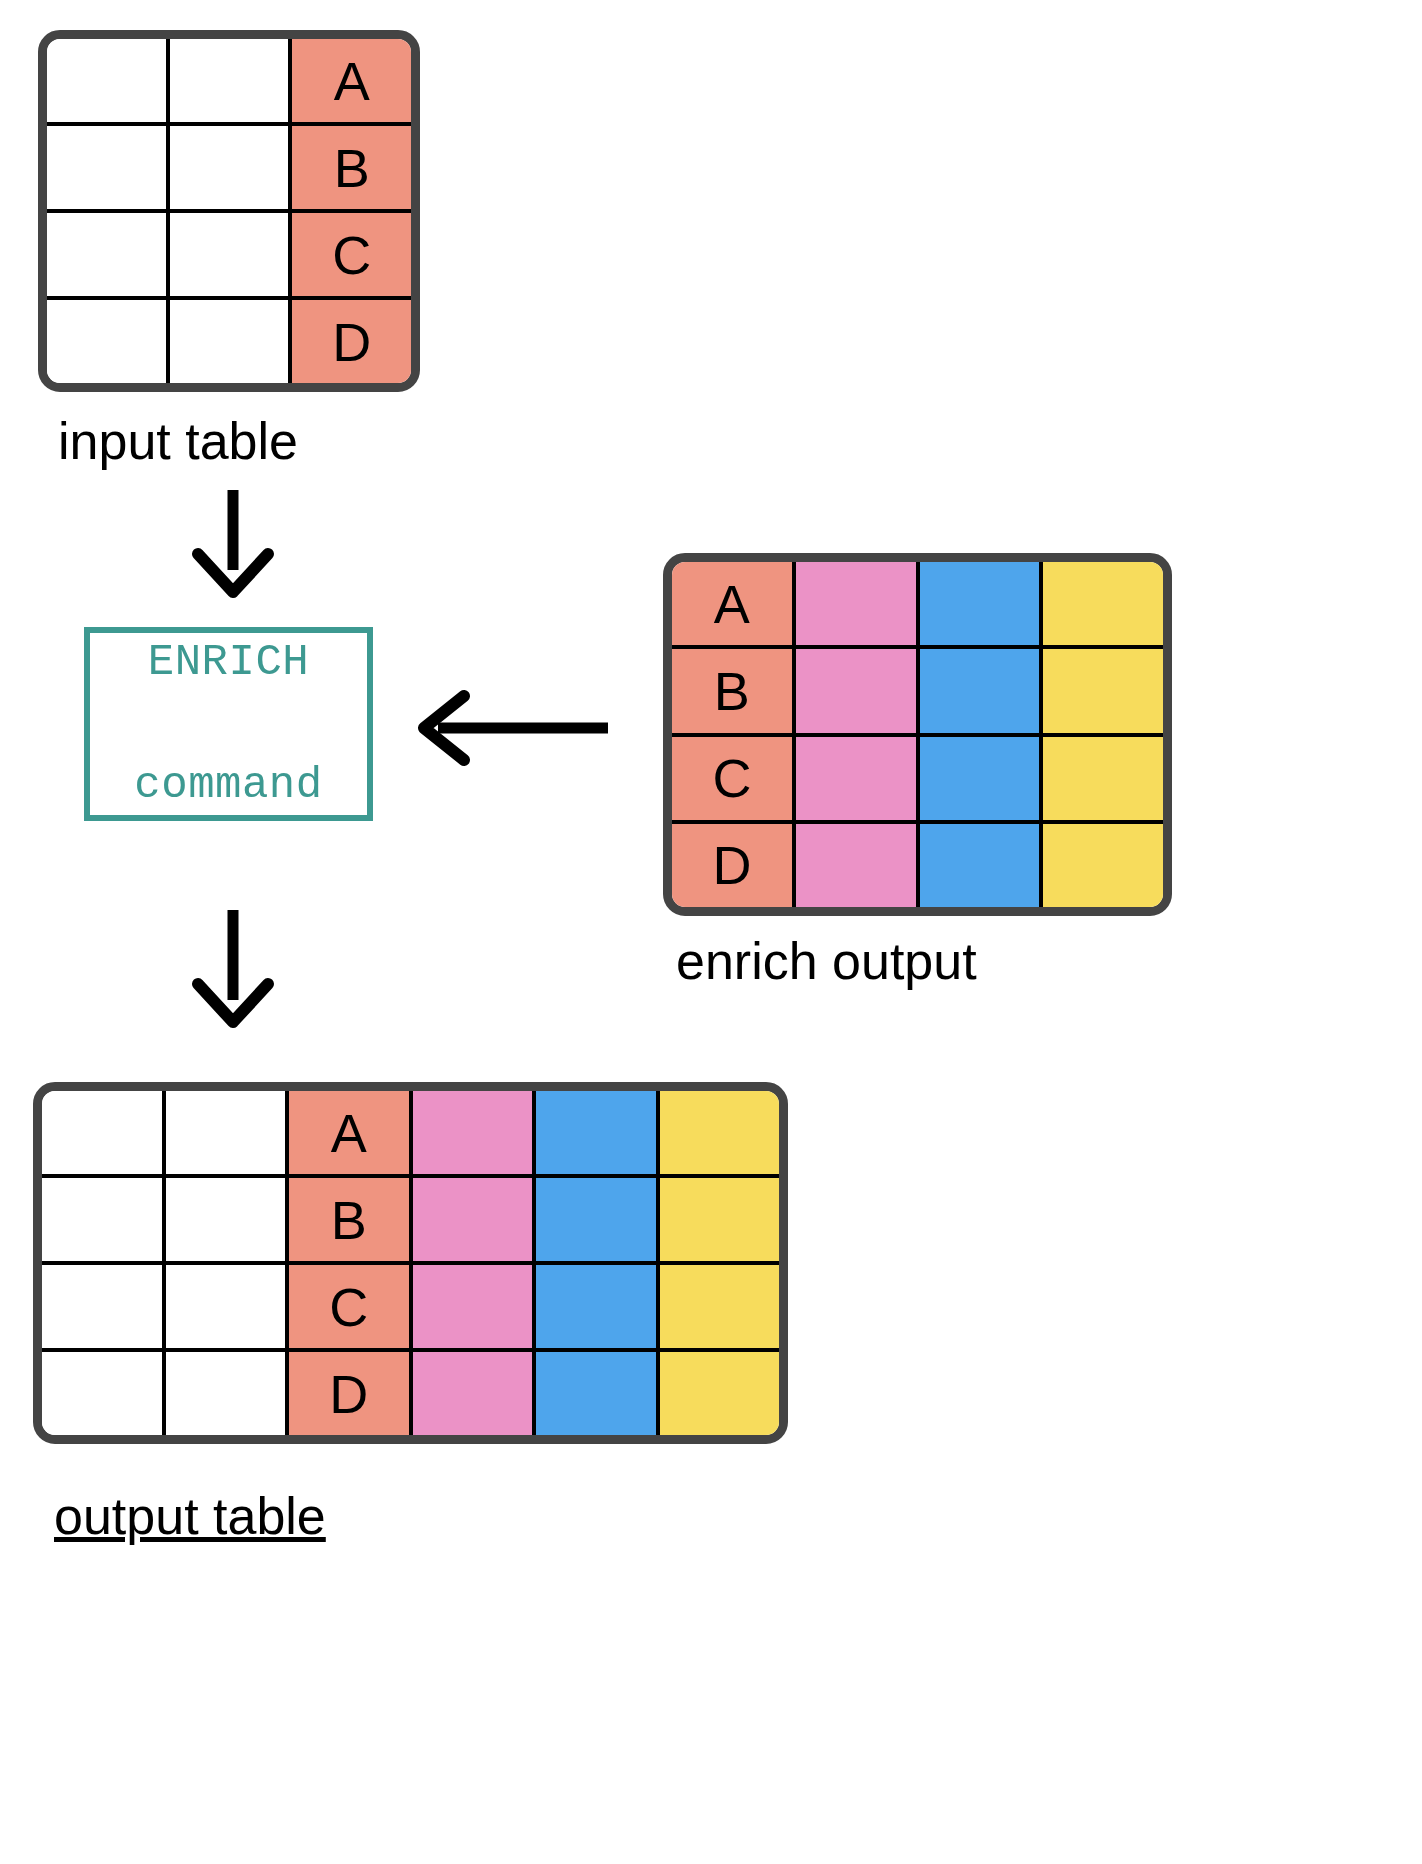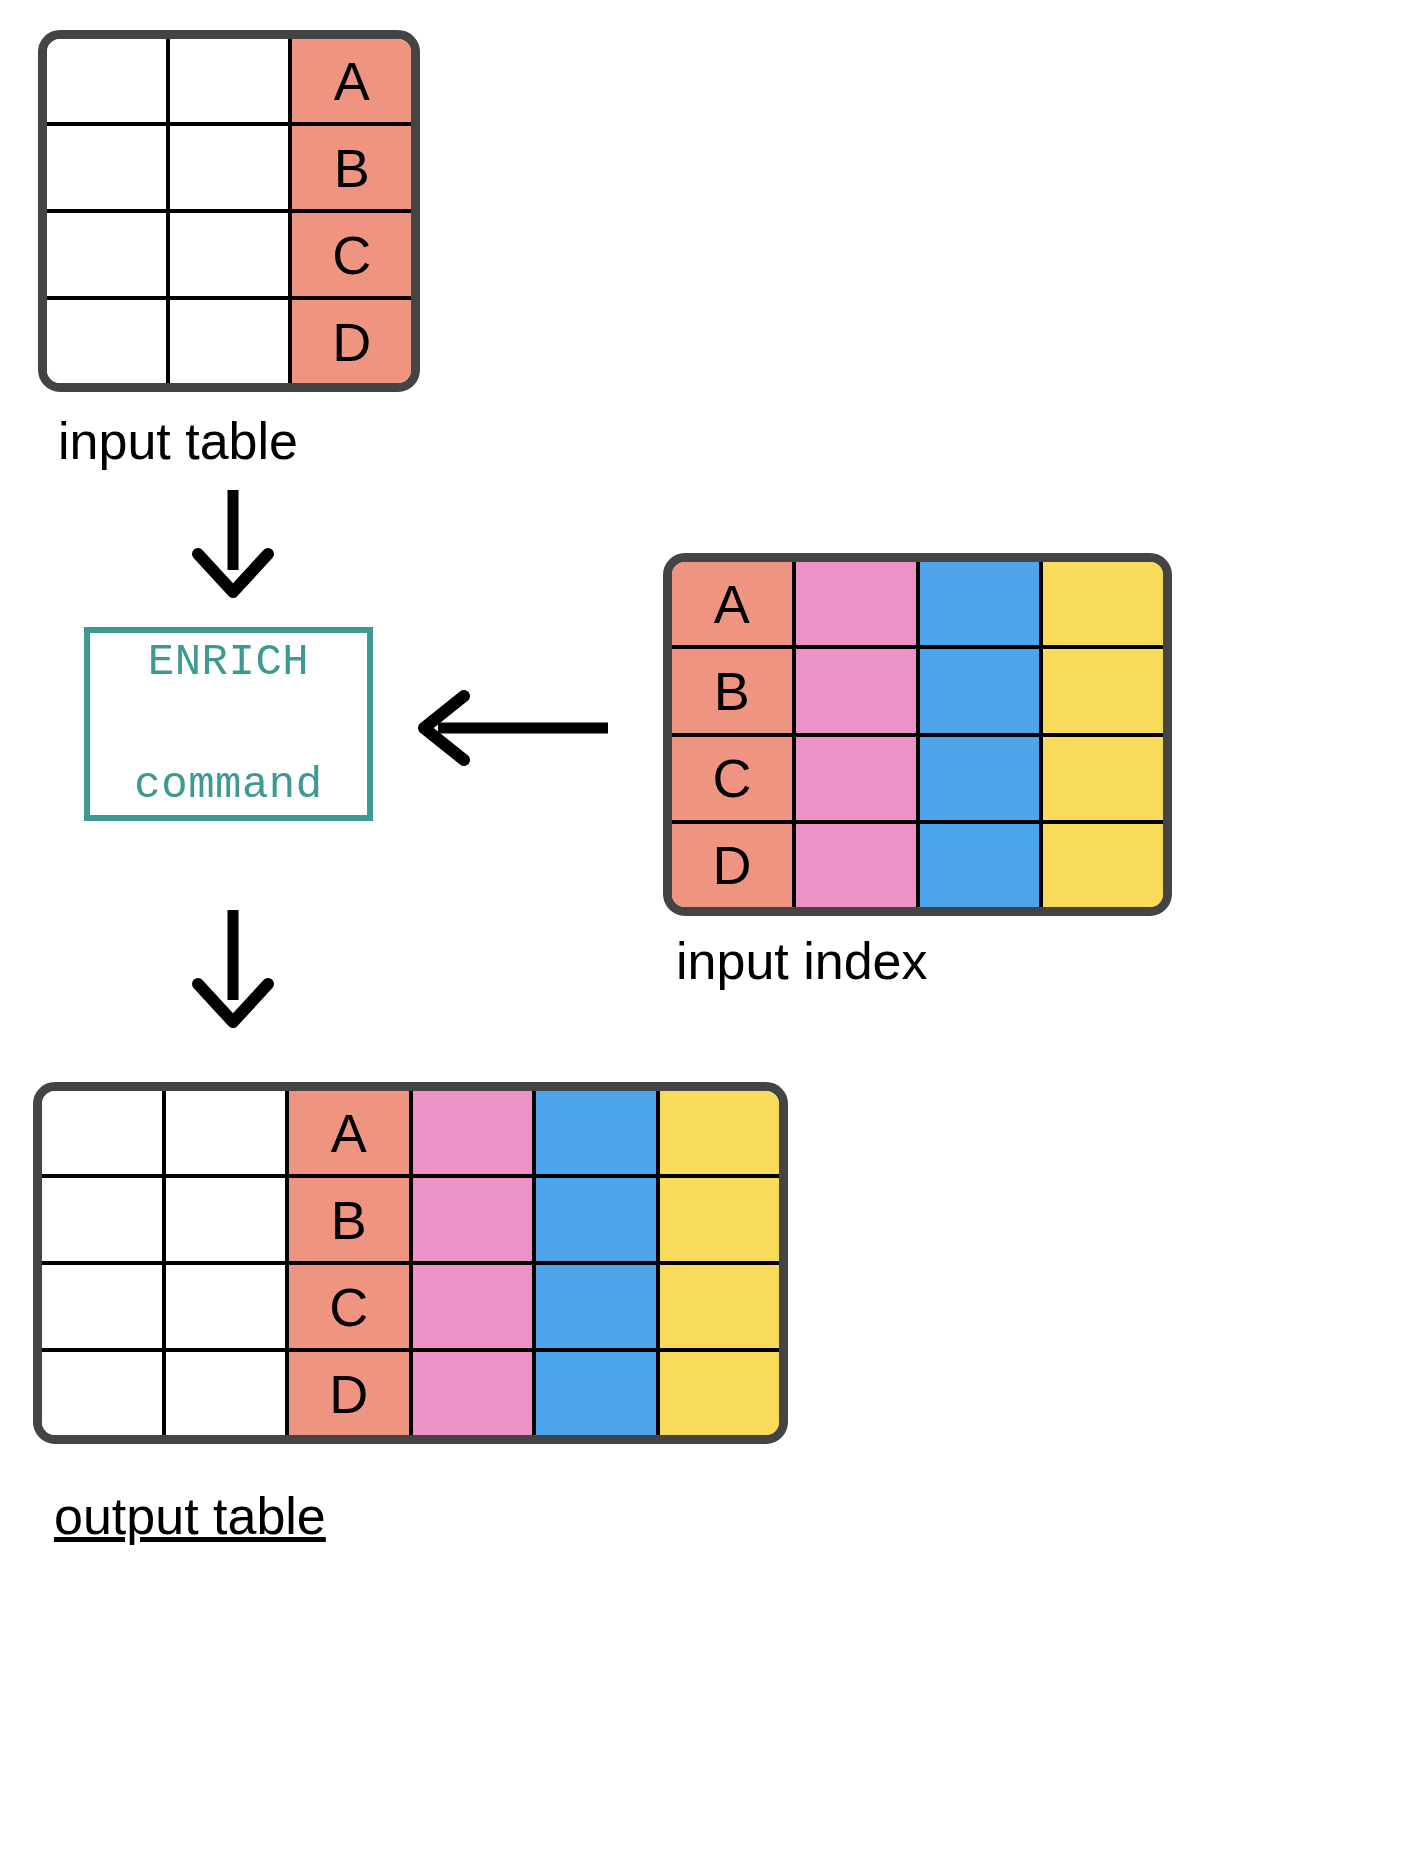--- a/index.html
+++ b/index.html
@@ -182,21 +182,21 @@
       <div class="cell" style="background: rgb(247, 220, 92);"></div>
     </div>
     <div class="tbl-row">
       <div class="cell" style="background: rgb(239, 148, 128);">D</div>
       <div class="cell" style="background: rgb(235, 146, 198);"></div>
       <div class="cell" style="background: rgb(78, 165, 236);"></div>
       <div class="cell" style="background: rgb(247, 220, 92);"></div>
     </div>
   </div>
 
-  <div class="label" id="enrich-index-label">input index</div>
+  <div class="label" id="enrich-index-label">enrich output</div>
 
   <div class="tbl" id="output-table">
     <div class="tbl-row">
       <div class="cell" style="background: rgb(255, 255, 255);"></div>
       <div class="cell" style="background: rgb(255, 255, 255);"></div>
       <div class="cell" style="background: rgb(239, 148, 128);">A</div>
       <div class="cell" style="background: rgb(235, 146, 198);"></div>
       <div class="cell" style="background: rgb(78, 165, 236);"></div>
       <div class="cell" style="background: rgb(247, 220, 92);"></div>
     </div>

